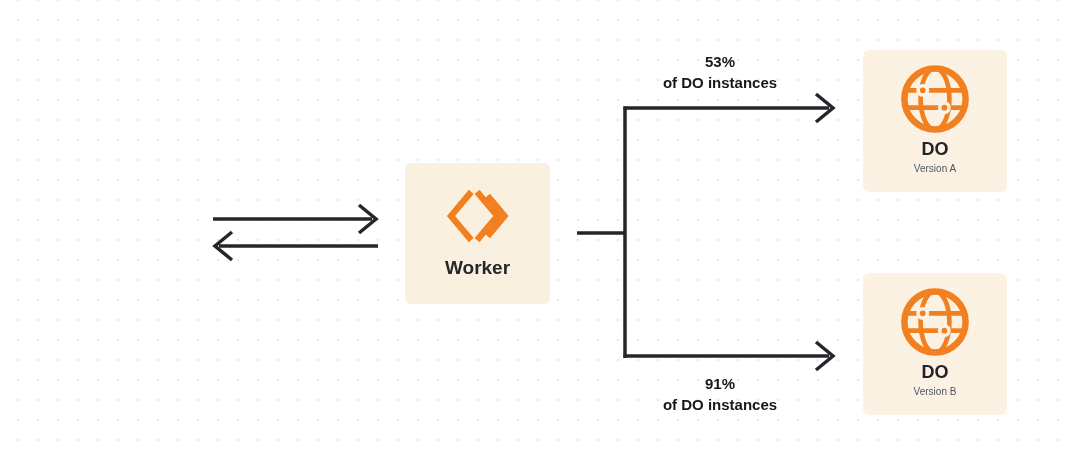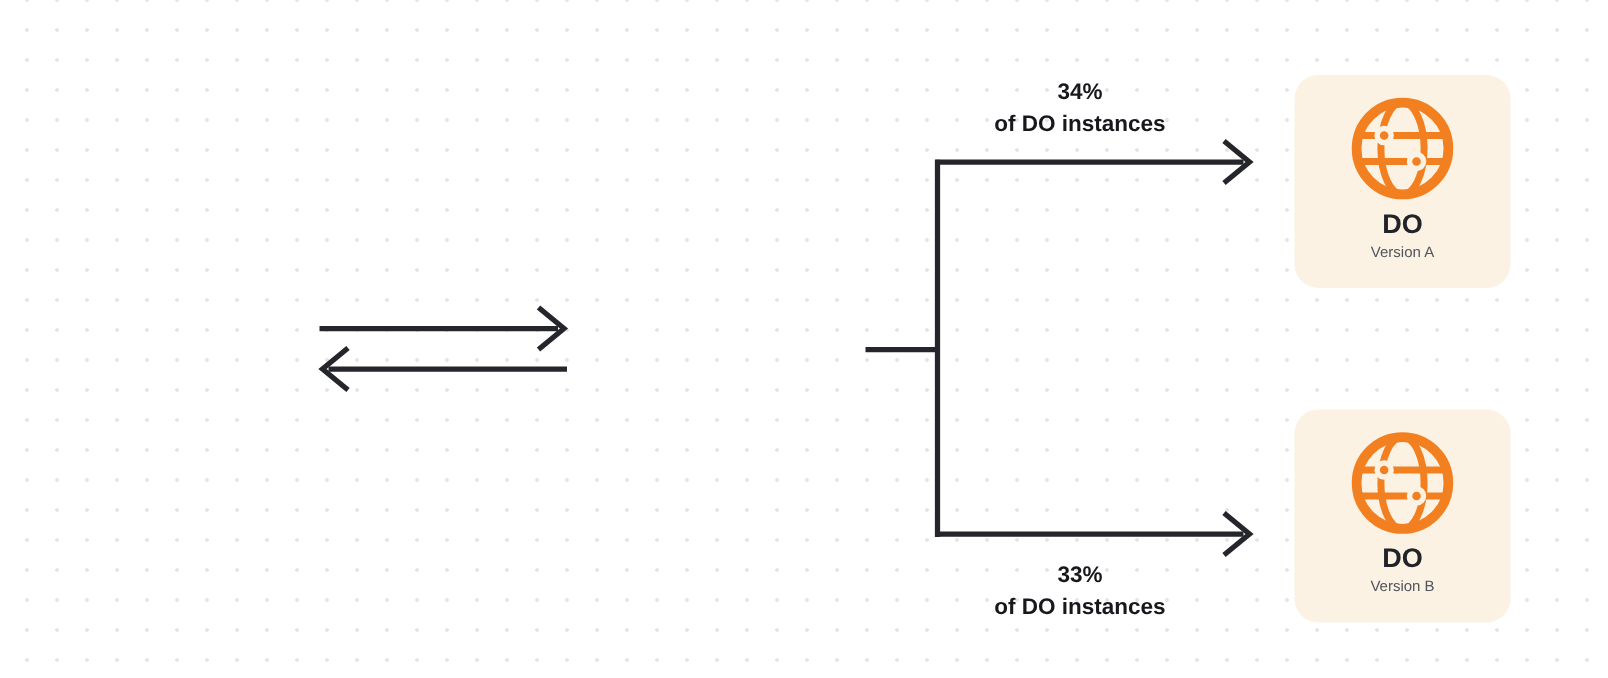--- a/index.html
+++ b/index.html
@@ -8,21 +8,21 @@
     width:1072px;height:452px;
     background-color:#ffffff;
     background-image:radial-gradient(circle, #e6e6e9 1.2px, transparent 1.4px);
     background-size:20px 20px;
     background-position:8px 10px;
     font-family:"Liberation Sans","DejaVu Sans",sans-serif;
     overflow:hidden;
   }
   .node{
     position:absolute;
-    border-radius:16px;
+    border-radius:6px;
     display:flex;flex-direction:column;
     align-items:center;justify-content:center;
     box-sizing:border-box;
   }
   .client-node{
     left:42px;top:163px;width:143px;height:142px;
     background:#f5f5f6;
   }
   .client-label{
     font-size:21px;font-weight:bold;color:#1f2127;letter-spacing:.2px;
@@ -86,20 +86,28 @@
       <path d="M816,94 L833,108 L816,122"></path>
     </g>
 
     <g>
       <path d="M623.5,356 H829"></path>
       <path d="M816,342 L833,356 L816,370"></path>
     </g>
   </svg>
 
 
+  <div class="node worker-node">
+    <svg class="icon" width="64" height="56" viewBox="0 0 66 58" fill="none" stroke="#f38020" stroke-width="6.5" stroke-linejoin="miter" stroke-linecap="butt">
+      <path d="M26,4 L5,29 L26,54"></path>
+      <path d="M32,4 L53,29 L32,54"></path>
+      <path d="M43,8 L60.5,29 L43,50"></path>
+    </svg>
+    <span class="worker-label">Worker</span>
+  </div>
 
   <div class="node do-node do-node-a">
     <svg class="icon" width="72" height="72" viewBox="0 0 100 100" fill="none">
       <circle cx="50" cy="50" r="42.5" stroke="#f38020" stroke-width="9"></circle>
       <ellipse cx="50" cy="50" rx="20" ry="42.5" stroke="#f38020" stroke-width="6.5"></ellipse>
       <path d="M11,38 H89" stroke="#f38020" stroke-width="6.5"></path>
       <path d="M11,62 H89" stroke="#f38020" stroke-width="6.5"></path>
       <circle cx="33" cy="38" r="6.5" fill="#f38020" stroke="#fbf2e4" stroke-width="5"></circle>
       <circle cx="63" cy="62" r="6.5" fill="#f38020" stroke="#fbf2e4" stroke-width="5"></circle>
     </svg>
@@ -114,21 +122,21 @@
       <path d="M11,38 H89" stroke="#f38020" stroke-width="6.5"></path>
       <path d="M11,62 H89" stroke="#f38020" stroke-width="6.5"></path>
       <circle cx="33" cy="38" r="6.5" fill="#f38020" stroke="#fbf2e4" stroke-width="5"></circle>
       <circle cx="63" cy="62" r="6.5" fill="#f38020" stroke="#fbf2e4" stroke-width="5"></circle>
     </svg>
     <span class="do-title">DO</span>
     <span class="do-subtitle">Version B</span>
   </div>
 
   <div class="edge-label edge-label-top">
-    <div>34%</div>
+    <div>53%</div>
     <div>of DO instances</div>
   </div>
   <div class="edge-label edge-label-bottom">
-    <div>33%</div>
+    <div>91%</div>
     <div>of DO instances</div>
   </div>
 
 </div>
 
 </body></html>

